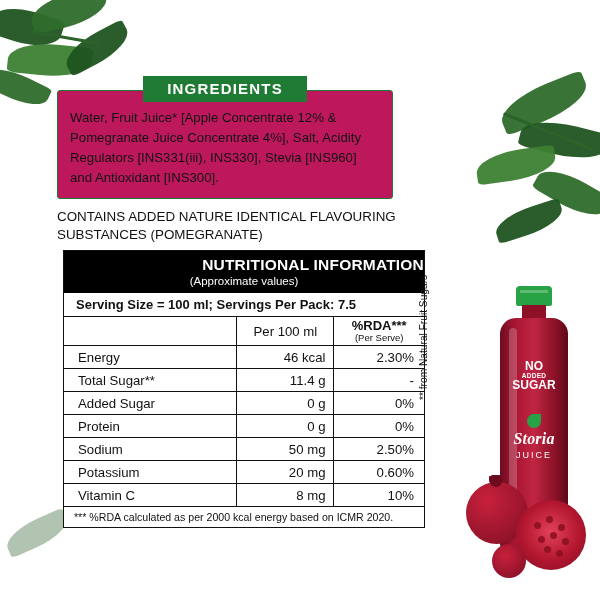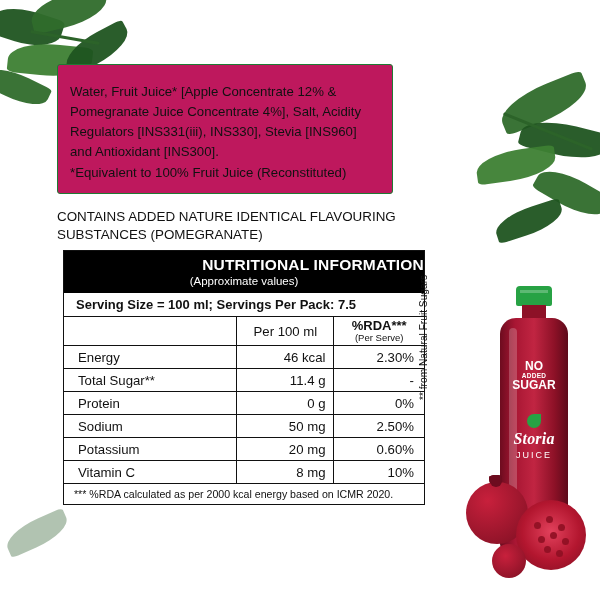--- a/index.html
+++ b/index.html
@@ -194,23 +194,23 @@
   <div class="leaf dark" style="left:520px; top:124px; width:88px; height:32px; transform:rotate(14deg);"></div>
   <div class="leaf light" style="left:476px; top:150px; width:80px; height:30px; transform:rotate(-8deg);"></div>
   <div class="leaf" style="left:534px; top:178px; width:76px; height:30px; transform:rotate(30deg);"></div>
   <div class="leaf dark" style="left:494px; top:208px; width:70px; height:26px; transform:rotate(-18deg);"></div>
   <div class="stem" style="left:500px; top:130px; width:96px; height:3px; transform:rotate(22deg);"></div>
 
   <div class="leaf dark" style="left:4px; top:520px; width:66px; height:26px; transform:rotate(-24deg); opacity:.35;"></div>
 </div>
 
 <div class="ingredients-wrap">
+  <div class="ing-header">INGREDIENTS</div>
   <div class="ing-box">
     <span>Water, Fruit Juice* [Apple Concentrate 12% &amp; Pomegranate Juice Concentrate 4%], Salt, Acidity Regulators [INS331(iii), INS330], Stevia [INS960] and Antioxidant [INS300].</span>
-    <span class="equiv">*Equivalent to 100% Fruit Juice (Reconstituted)</span>
   </div>
 </div>
 
 <div class="contains">CONTAINS ADDED NATURE IDENTICAL FLAVOURING SUBSTANCES (POMEGRANATE)</div>
 
 <div class="nutri">
   <div class="nutri-title">
     <span class="t1">NUTRITIONAL INFORMATION</span>
     <span class="t2">(Approximate values)</span>
   </div>
@@ -227,20 +227,25 @@
       </tr>
       <tr>
         <td class="name">Energy</td>
         <td class="v1">46 kcal</td>
         <td class="v2">2.30%</td>
       </tr>
       <tr>
         <td class="name">    Total Sugar**</td>
         <td class="v1">11.4 g</td>
         <td class="v2">-</td>
+      </tr>
+      <tr>
+        <td class="name">    Added Sugar</td>
+        <td class="v1">0 g</td>
+        <td class="v2">0%</td>
       </tr>
       <tr>
         <td class="name">Protein</td>
         <td class="v1">0 g</td>
         <td class="v2">0%</td>
       </tr>
       <tr>
         <td class="name">Sodium</td>
         <td class="v1">50 mg</td>
         <td class="v2">2.50%</td>

